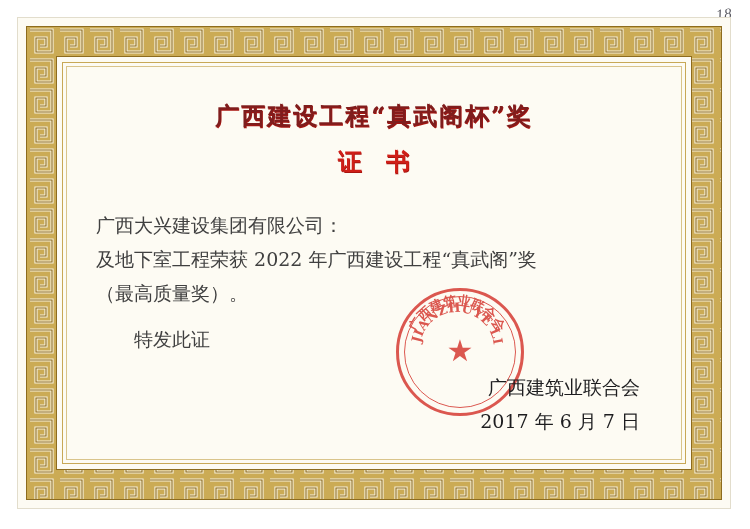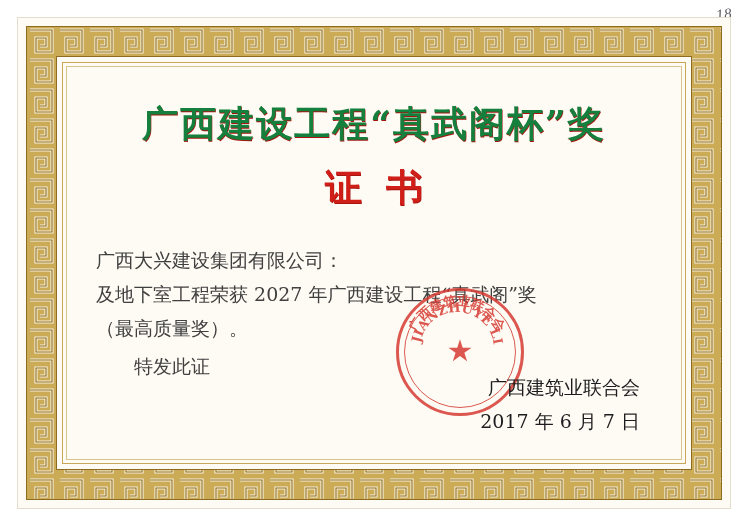--- a/index.html
+++ b/index.html
@@ -101,54 +101,54 @@
     position: absolute;
     left: 56px;
     top: 56px;
     right: 56px;
     bottom: 56px;
   }
 
   .title-main {
     margin-top: 26px;
     text-align: center;
-    color: #15803d;
+    color: #7f1d1d;
     font-family: "DejaVu Serif", "Liberation Serif", serif;
     font-weight: bold;
-    font-size: 36px;
+    font-size: 24px;
     letter-spacing: 2px;
     text-shadow: 0.5px 0.5px 0 #a81510;
   }
   .title-sub {
     margin-top: 14px;
     text-align: center;
     color: #cf1f18;
     font-family: "DejaVu Serif", "Liberation Serif", serif;
     font-weight: bold;
-    font-size: 37px;
+    font-size: 24px;
     letter-spacing: 24px;
     text-indent: 24px;
     text-shadow: 0.5px 0.5px 0 #a81510;
   }
 
   .body-text {
     margin-top: 30px;
     padding: 0 18px 0 22px;
     color: #404040;
     font-family: "DejaVu Serif", "Liberation Serif", serif;
     font-size: 19px;
     line-height: 34px;
   }
   .recipient { }
   .para {
     margin-top: 2px;
     text-indent: 38px;
   }
   .note {
-    margin-top: 4px;
+    margin-top: 12px;
     text-indent: 38px;
   }
 
   
   .sign-block {
     position: absolute;
     right: 34px;
     bottom: 14px;
     text-align: right;
     color: #1d1d1f;
@@ -217,21 +217,21 @@
   <div class="inner-rule"></div>
   <div class="inner-rule2"></div>
 
   <div class="content">
 
     <div class="title-main">广西建设工程“真武阁杯”奖</div>
     <div class="title-sub">证书</div>
 
     <div class="body-text">
       <div class="recipient">广西大兴建设集团有限公司：</div>
-      <div>及地下室工程荣获 2027 年广西建设工程“真武阁”奖</div>
+      <div>及地下室工程荣获 2022 年广西建设工程“真武阁”奖</div>
       <div>（最高质量奖）。</div>
       <div class="note">特发此证</div>
     </div>
 
     <div class="seal">
       <div class="ring"></div>
       <svg width="116" height="116" viewBox="0 0 116 116" xmlns="http://www.w3.org/2000/svg">
         <defs>
           <path id="arcTop" d="M 14 58 A 44 44 0 0 1 102 58"></path>
           <path id="arcTop2" d="M 21 58 A 37 37 0 0 1 95 58"></path>

